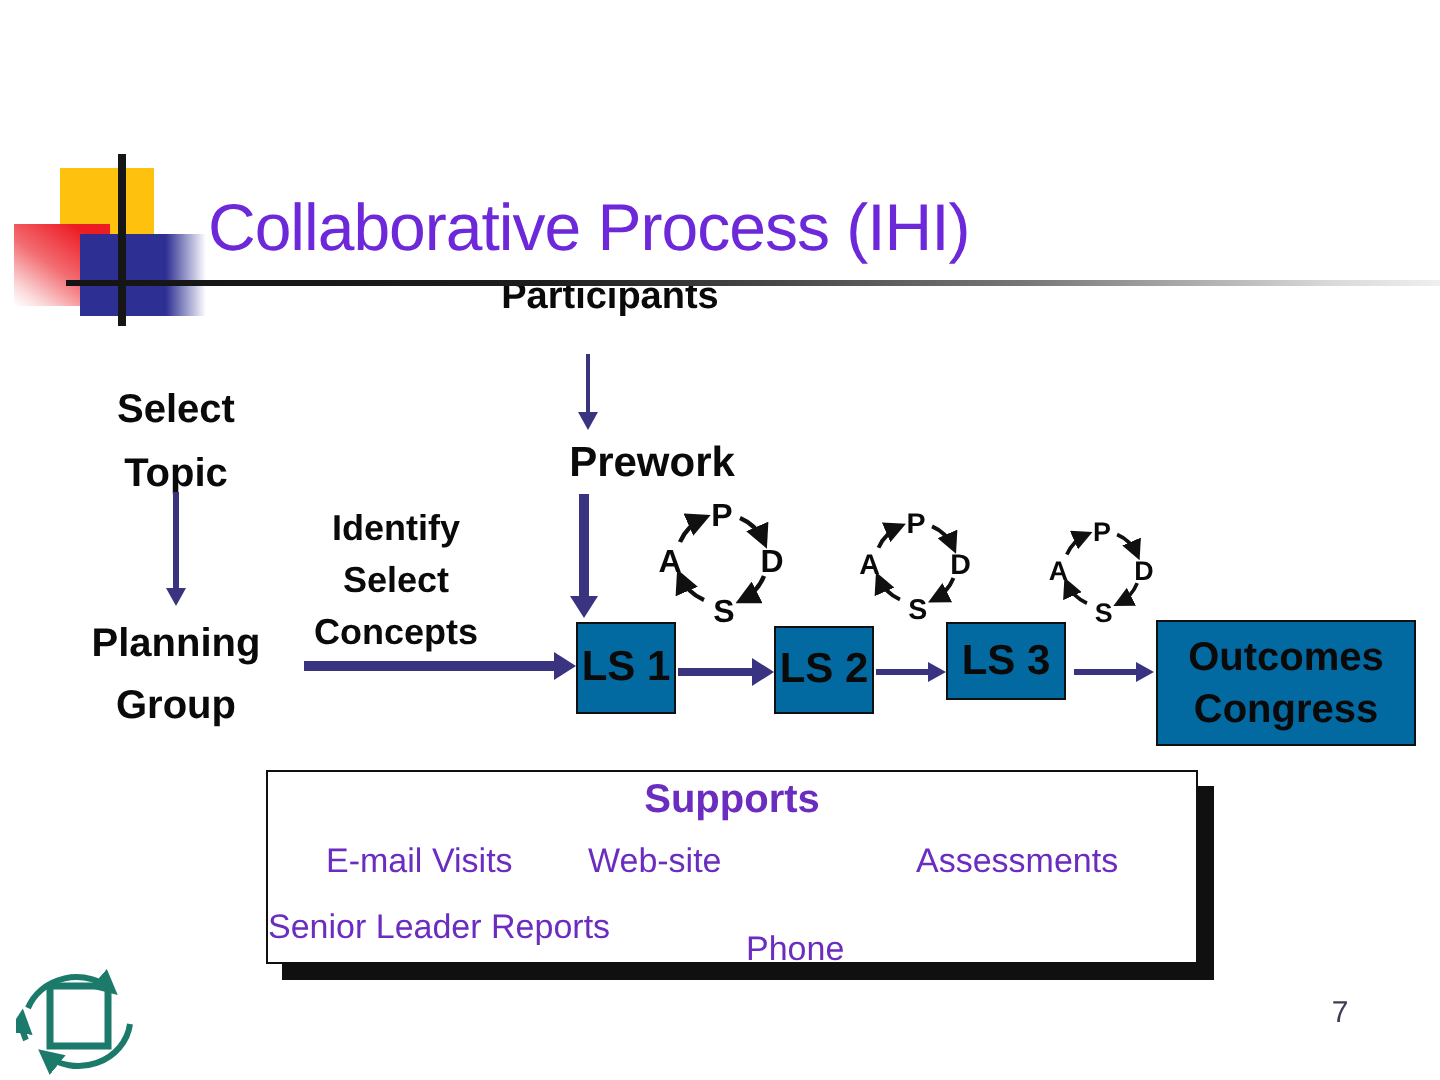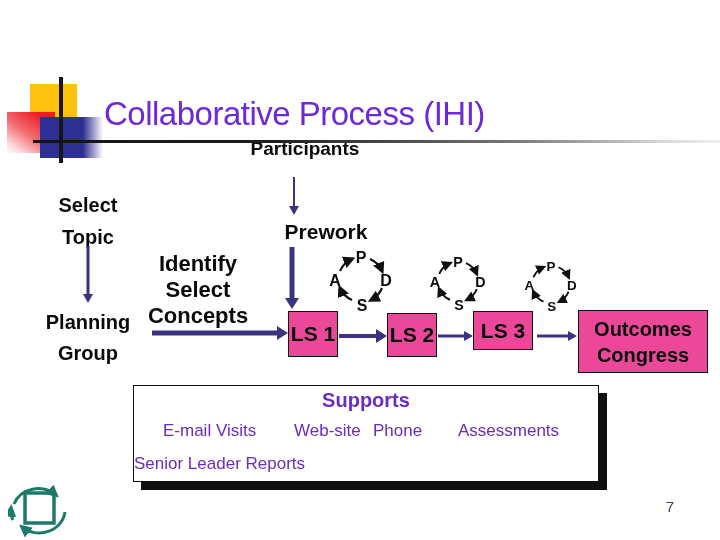--- a/index.html
+++ b/index.html
@@ -19,38 +19,38 @@
     background:linear-gradient(to right,#141414 0%,#1e1e1e 35%,#777 70%,#d9d9d9 92%,#efefef 100%);}
   .title{
     position:absolute;left:104px;top:95px;width:600px;
     font-size:33px;letter-spacing:-0.5px;color:#6d28d9;z-index:5;white-space:nowrap;
   }
   
   .lbl{position:absolute;font-weight:700;color:#0a0a0a;text-align:center;}
   .lbl-participants{left:230px;top:138px;width:150px;font-size:19px;}
   .lbl-select{left:28px;top:189px;width:120px;font-size:20px;line-height:32px;}
   .lbl-prework{left:270px;top:220px;width:112px;font-size:21px;}
-  .lbl-identify{left:137px;top:251px;width:122px;font-size:22px;line-height:26px;}
+  .lbl-identify{left:137px;top:251px;width:122px;font-size:18px;line-height:26px;}
   .lbl-planning{left:8px;top:307px;width:160px;font-size:20px;line-height:31px;}
   
   .arrow{position:absolute;--ac:#3a3480;--sw:2px;z-index:2;}
   .arrow .shaft{position:absolute;background:var(--ac);}
   .arrow .head{position:absolute;width:0;height:0;}
   .arrow.v{width:14px;}
   .arrow.v .shaft{left:50%;transform:translateX(-50%);top:0;bottom:7px;width:var(--sw);}
   .arrow.v .head{bottom:0;left:50%;transform:translateX(-50%);
     border-top:9px solid var(--ac);border-left:5px solid transparent;border-right:5px solid transparent;}
   .arrow.v.thick .head{border-top:11px solid var(--ac);border-left:7px solid transparent;border-right:7px solid transparent;}
   .arrow.h{height:16px;}
   .arrow.h .shaft{top:50%;transform:translateY(-50%);left:0;right:8px;height:var(--sw);}
   .arrow.h .head{right:0;top:50%;transform:translateY(-50%);
     border-left:9px solid var(--ac);border-top:5px solid transparent;border-bottom:5px solid transparent;}
   .arrow.h.thick .head{border-left:11px solid var(--ac);border-top:7px solid transparent;border-bottom:7px solid transparent;}
   
-  .node{position:absolute;background:#ec4899;border:1.5px solid #101010;
+  .node{position:absolute;background:#0369a1;border:1.5px solid #101010;
     display:flex;align-items:center;justify-content:center;
     font-weight:700;font-size:21px;color:#0a0a0a;box-sizing:border-box;z-index:3;}
   .node-ls1{left:288px;top:311px;width:50px;height:46px;}
   .node-ls2{left:387px;top:313px;width:50px;height:44px;}
   .node-ls3{left:473px;top:311px;width:60px;height:39px;}
   .node-outcomes{left:578px;top:310px;width:130px;height:63px;
     flex-direction:column;font-size:20px;line-height:26px;}
   
   .pdsa{position:absolute;}
   .pdsa text{font-family:"Liberation Sans",sans-serif;font-weight:700;font-size:16px;fill:#0a0a0a;}
@@ -178,21 +178,21 @@
     <text x="62" y="45" text-anchor="middle">D</text>
     <text x="38" y="70" text-anchor="middle">S</text>
     <text x="11" y="45" text-anchor="middle">A</text>
   </svg>
 
   <div class="supports">
     <div class="sup-title">Supports</div>
     <span class="sup-item" style="left:29px;">E-mail</span>
     <span class="sup-item" style="left:82px;">Visits</span>
     <span class="sup-item" style="left:160px;">Web-site</span>
-    <span class="sup-item" style="left:239px;">Phone</span>
+    <span class="sup-item" style="left:239px;margin-top:44px;">Phone</span>
     <span class="sup-item" style="left:324px;">Assessments</span>
     <div class="sup-footer">Senior Leader Reports</div>
   </div>
 
   <svg class="cycle-logo" viewBox="0 0 62 60">
     <rect x="17" y="14" width="29" height="30" stroke-width="3.5"></rect>
     <path d="M 6,25 A 26,24 0 0 1 48,16" stroke-width="3" marker-end="url(#aht)"></path>
     <path d="M 57,33 A 26,24 0 0 1 14,48" stroke-width="3" marker-end="url(#aht)"></path>
     <path d="M 5,41 A 26,24 0 0 1 3,29" stroke-width="3" marker-end="url(#aht)"></path>
   </svg>

